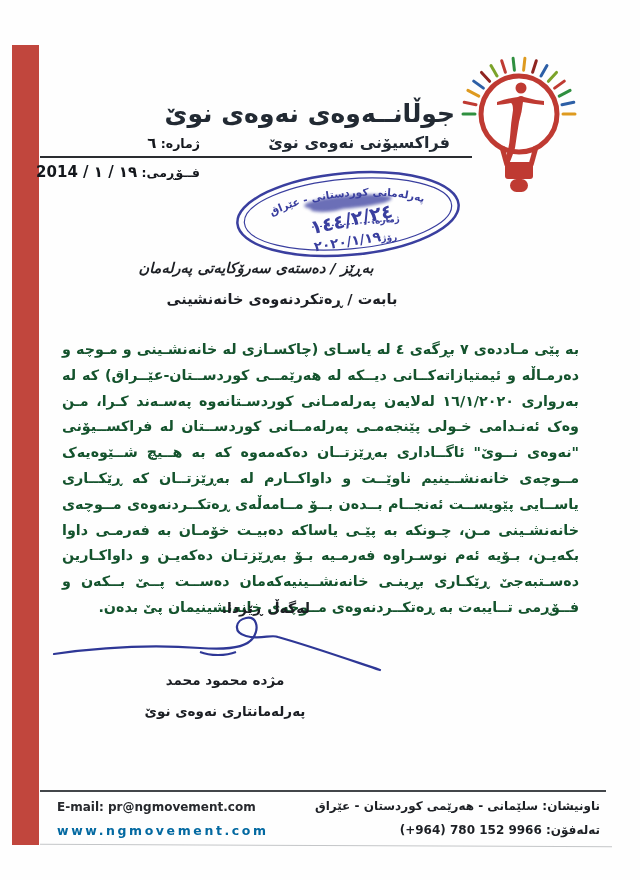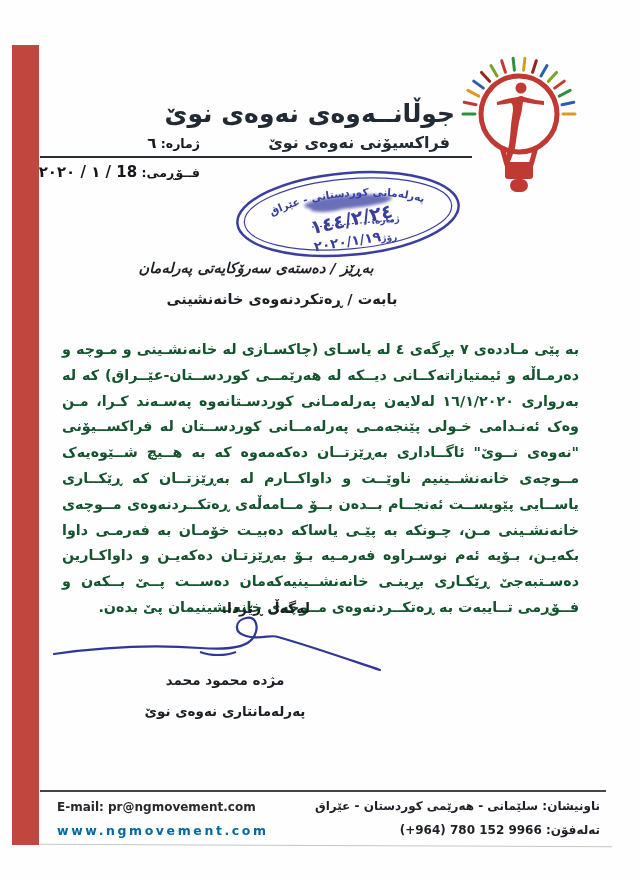--- a/index.html
+++ b/index.html
@@ -85,21 +85,21 @@
 <div class="abs org-title">جوڵانــەوەی نەوەی نوێ</div>
 <div class="abs org-subtitle">فراکسیۆنی  نەوەی نوێ</div>
 
 <div class="abs meta-line meta-number">
   <span>ژماره:</span>
   <span class="meta-value">٦</span>
 </div>
 <div class="abs rule-top"></div>
 <div class="abs meta-line meta-date">
   <span>فــۆڕمی:</span>
-  <span class="meta-value">18 / ١ / ٢٠٢٠</span>
+  <span class="meta-value">١٩ / ١ / 2014</span>
 </div>
 
 <div class="abs stamp">
   <svg viewBox="0 0 230 92" width="230" height="92" xmlns="http://www.w3.org/2000/svg">
     <ellipse cx="115" cy="46" rx="111" ry="41" fill="none" stroke="#3a3f9f" stroke-width="2.5"></ellipse>
     <ellipse cx="115" cy="46" rx="104" ry="35" fill="none" stroke="#3a3f9f" stroke-width="1.2"></ellipse>
     <path id="stampArc" d="M 20,56 A 96,32 0 0 1 210,56" fill="none"></path>
     <text font-size="10.5" font-weight="bold" fill="#3a3f9f" direction="rtl">
       <textPath href="#stampArc" startOffset="50%" text-anchor="middle">پەرلەمانی کوردستانی - عێراق</textPath>
     </text>

